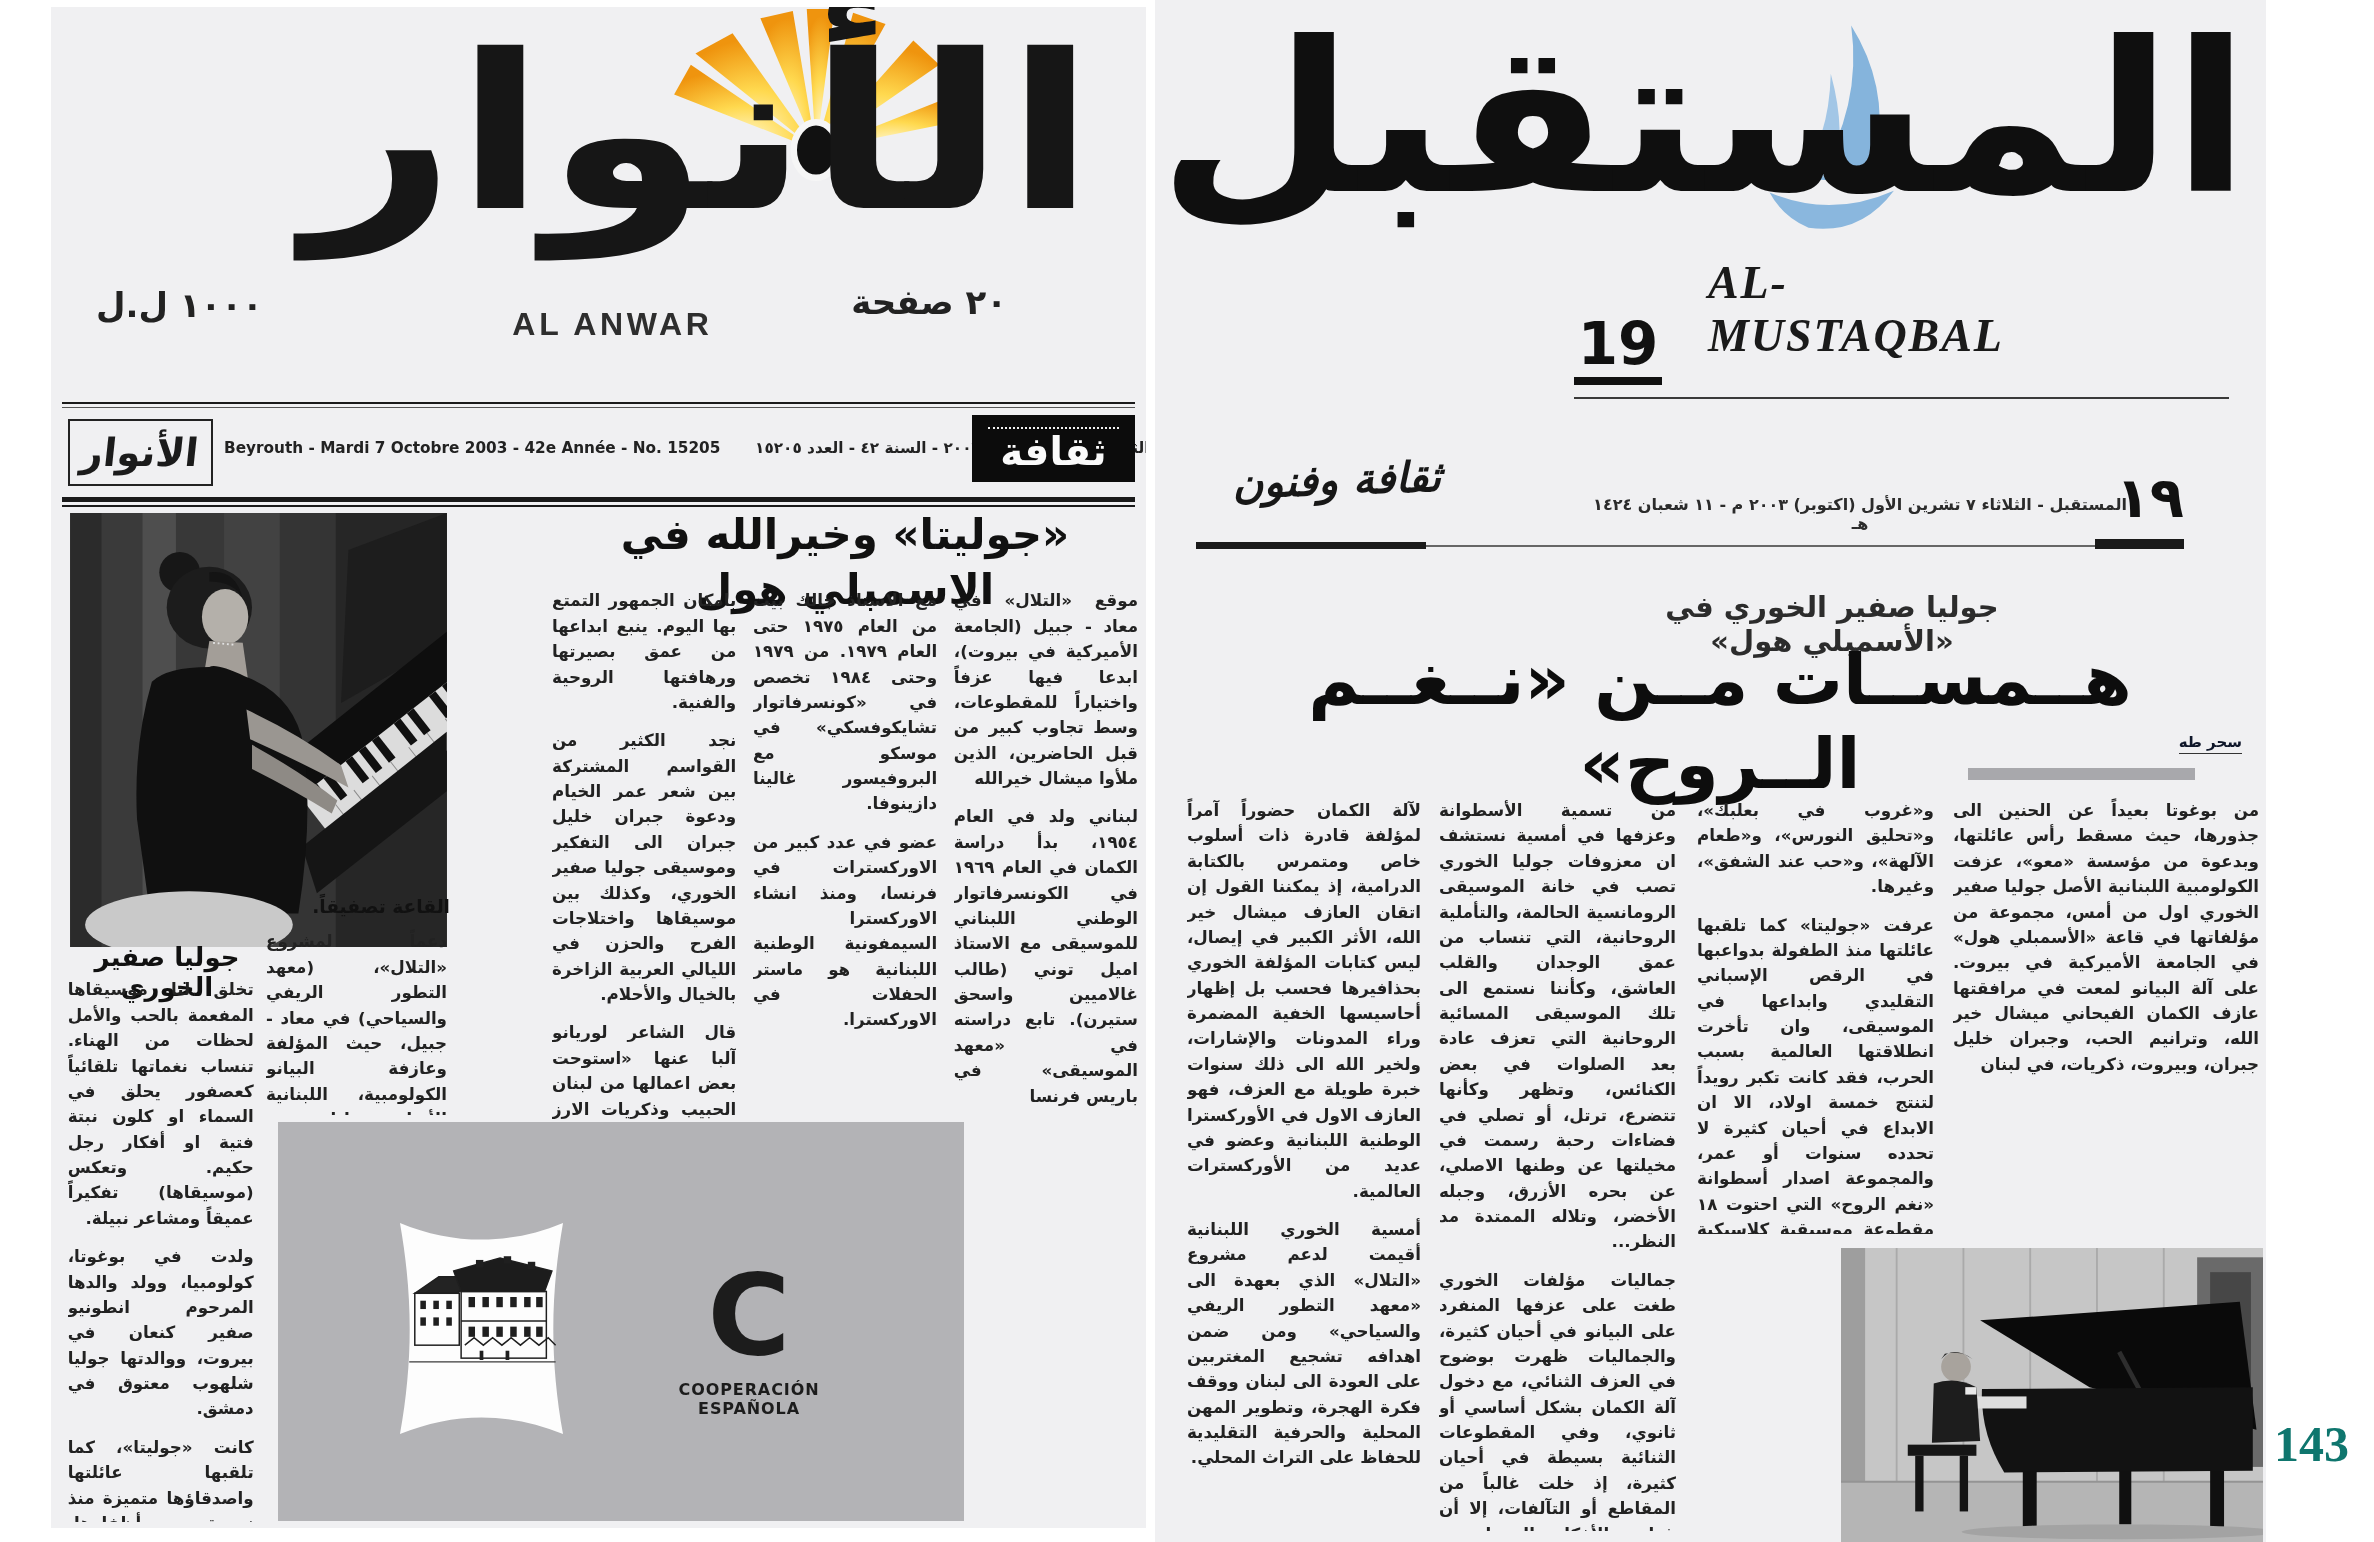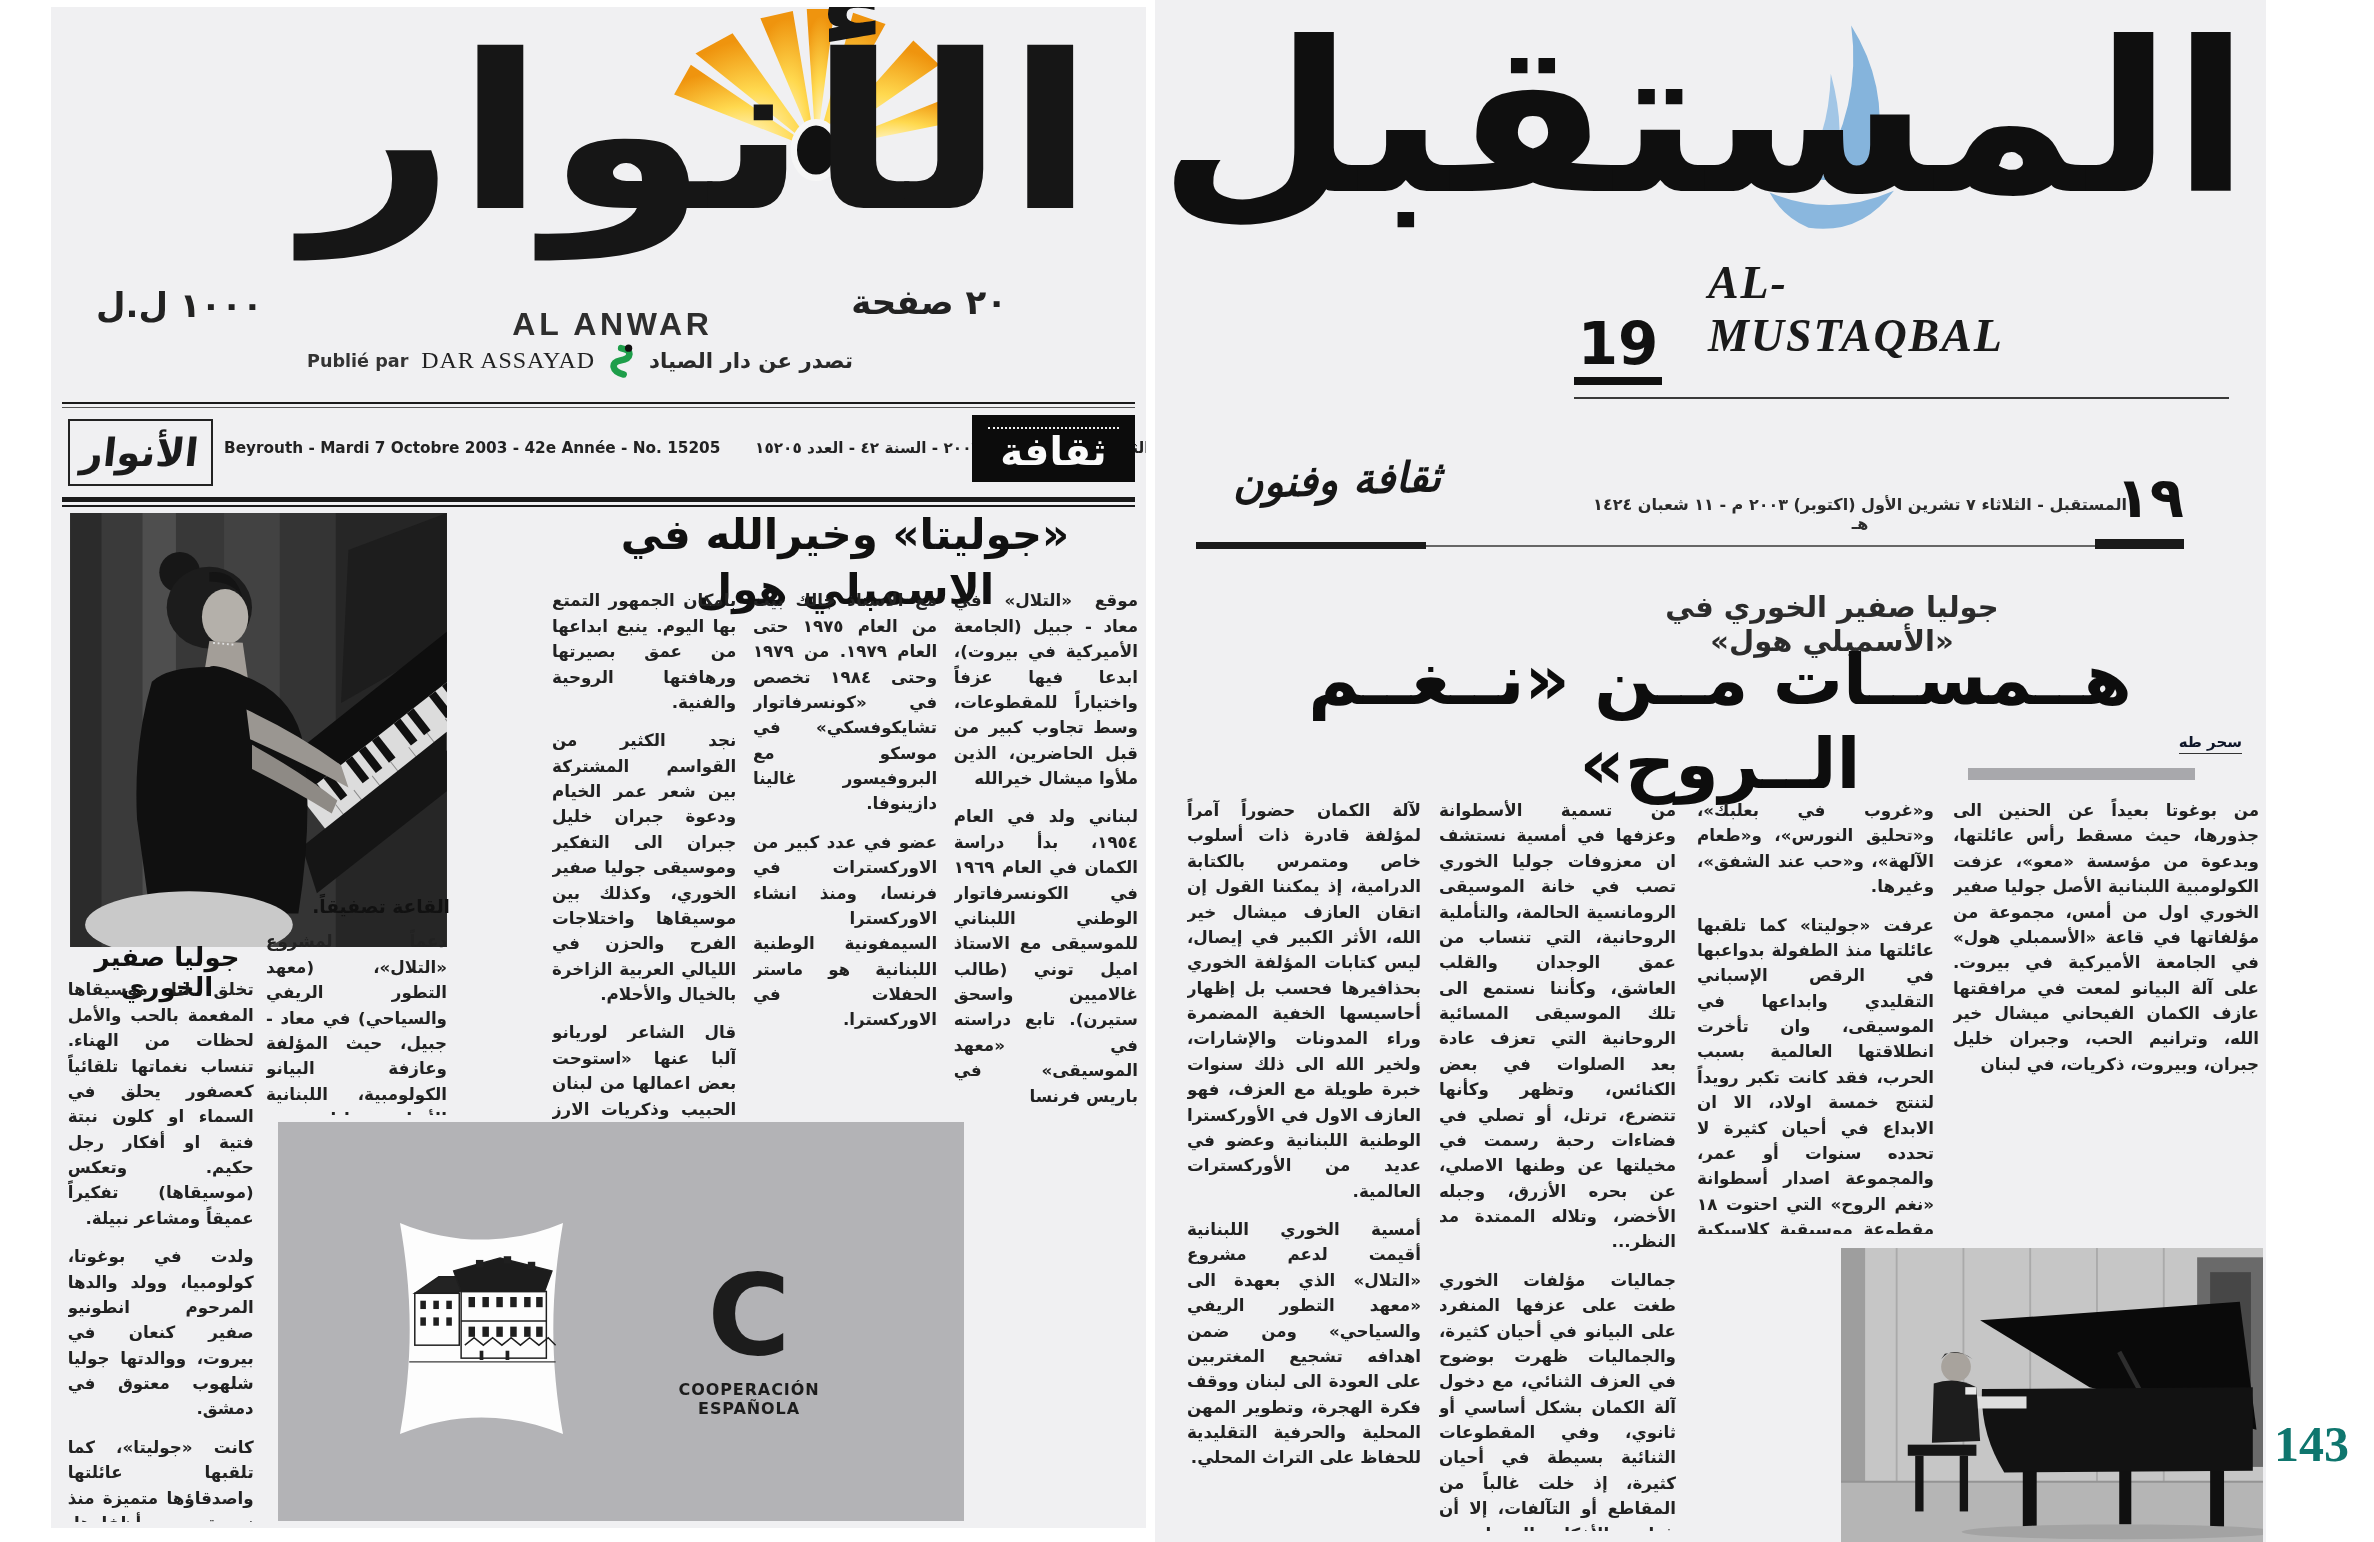--- a/index.html
+++ b/index.html
@@ -46,31 +46,20 @@
     <div class="abs ar" style="right:51px;top:-7.4px;font-size:215px;font-weight:900;line-height:1.25;color:#161616;
                 transform:scaleX(1.22);transform-origin:100% 50%;letter-spacing:-3.7px;">الأنوار</div>
 
     <div class="abs ar" style="left:45px;top:278px;font-size:34px;font-weight:700;color:#222;">١٠٠٠ ل.ل</div>
 
     <div class="abs" style="left:427px;top:299px;width:269px;text-align:center;font-size:32px;font-weight:700;
                 letter-spacing:3.7px;color:#2e2e2e;font-family:'Liberation Sans',sans-serif;">AL ANWAR</div>
 
     <div class="abs ar" style="right:139px;top:275px;font-size:34px;font-weight:700;color:#222;">٢٠ صفحة</div>
 
-    <div class="abs" style="left:232px;top:336px;width:594px;display:flex;align-items:center;justify-content:center;gap:13px;">
-      <span style="font-size:17.6px;font-weight:700;color:#333;">Publié par</span>
-      <span style="font-size:24px;font-weight:400;color:#222;font-family:'Liberation Serif',serif;letter-spacing:0.9px;">DAR ASSAYAD</span>
-      <span>
-        <svg width="28" height="35" viewBox="0 0 34 42">
-          <path d="M16,6 C30,8 29,19 15,21 C3,23 4,34 19,38" fill="none" stroke="#1e9e4a" stroke-width="8" stroke-linecap="round"></path>
-          <circle cx="25" cy="6" r="4.4" fill="#111"></circle>
-        </svg>
-      </span>
-      <span class="ar" style="font-size:21.3px;font-weight:700;color:#2a2a2a;">تصدر عن دار الصياد</span>
-    </div>
 
     <div class="rule" style="left:11px;right:11px;top:395px;height:1.9px;"></div>
     <div class="rule" style="left:11px;right:11px;top:400px;height:0.9px;background:#555;"></div>
 
     <div class="abs" style="left:11px;right:11px;top:408px;height:78px;">
       <div class="abs ar" style="left:5.6px;top:3.7px;width:141px;height:63px;border:2.8px solid #222;display:flex;align-items:center;justify-content:center;">
         <span style="font-size:39px;font-weight:900;transform:skewX(-6deg);">الأنوار</span>
       </div>
       <div class="abs" style="left:162px;right:186px;top:24px;text-align:center;font-size:15.3px;font-weight:700;color:#222;white-space:nowrap;">
         <span>Beyrouth - Mardi 7 Octobre 2003 - 42e Année - No. 15205</span>

